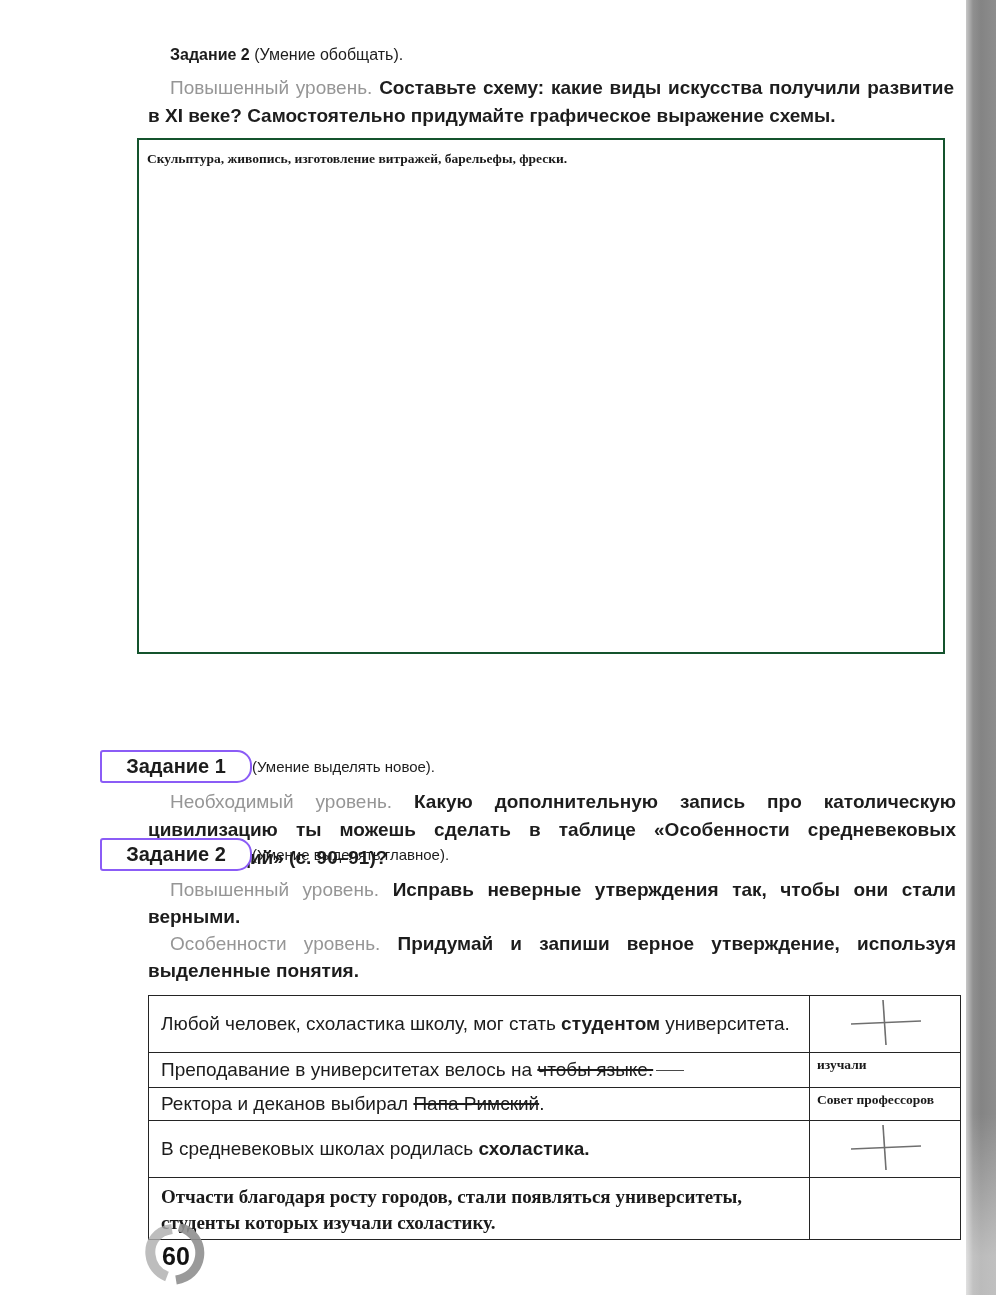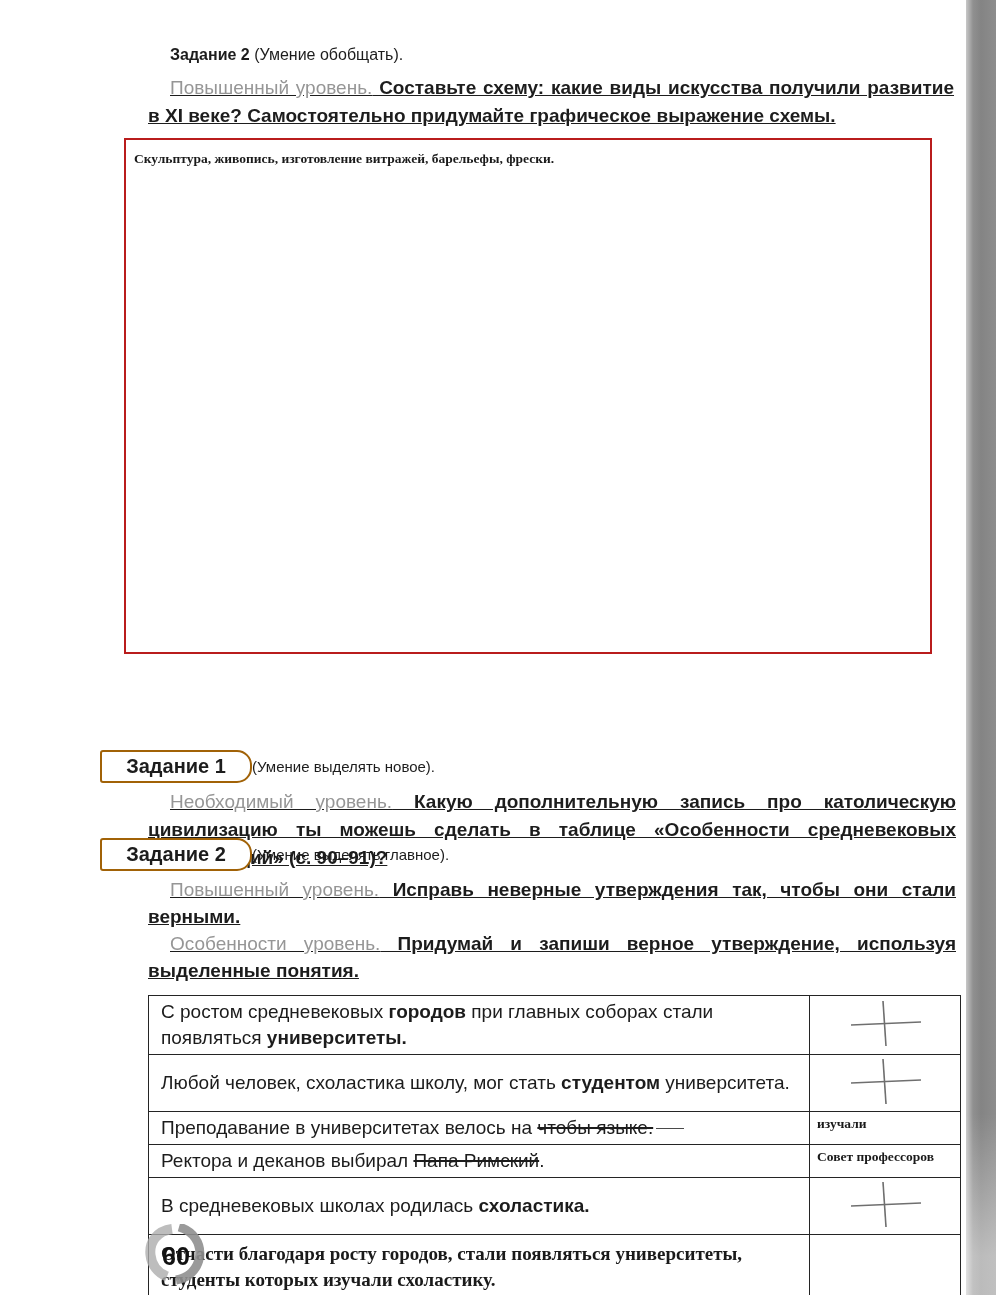--- a/index.html
+++ b/index.html
@@ -13,49 +13,49 @@
   }
   .scan-strip{
     position:absolute;left:966px;top:0;width:30px;height:1295px;
     background:
       linear-gradient(180deg, rgba(255,255,255,0) 86%, rgba(255,255,255,.45) 97%),
       linear-gradient(90deg,#c8c8c8 0px,#909090 7px,#848484 15px,#8d8d8d 30px);
   }
   .abs{position:absolute;}
   .body-text{font-size:19px;line-height:28px;color:#1d1d1d;}
   .justify{text-align:justify;}
-  .indent{text-indent:22px;text-decoration:underline;}
+  .indent{text-indent:22px;}
   .gray-label{color:#969696;}
   .b{font-weight:bold;}
   .task-title-line{font-size:16px;line-height:26px;text-indent:22px;}
 
   
   .answer-box{
-    left:124px;top:138px;width:808px;height:516px;
-    border:2px solid #b91c1c;
+    left:137px;top:138px;width:808px;height:516px;
+    border:2px solid #14532d;
     box-sizing:border-box;
   }
   .hand-serif{
     font-family:"Liberation Serif", serif;
     font-weight:bold;font-size:13.5px;line-height:17px;color:#1a1a1a;
   }
   .answer-box .hand-serif{display:block;padding:10px 8px;}
 
   
   .section-heading{
     left:148px;top:703px;font-size:20px;letter-spacing:.5px;word-spacing:9px;
   }
 
   
   .task-block{left:148px;width:808px;}
   .task-header{position:relative;height:38px;}
   .task-badge{
     position:absolute;left:-48px;top:0;
     width:152px;height:33px;
-    border:2px solid #a16207;
+    border:2px solid #8b5cf6;
     border-radius:3px 15px 15px 3px;
     box-sizing:border-box;
     font-size:20px;font-weight:bold;
     text-align:center;line-height:29px;
     background:#fff;
   }
   .task-subtitle{
     display:inline-block;margin-left:104px;line-height:34px;font-size:15px;
   }
   .levels p{margin:0;}
@@ -133,27 +133,20 @@
       </p>
       <p class="justify indent">
         <span class="gray-label">Особенности уровень.</span><span class="b"> Придумай и запиши верное утверждение, используя выделенные понятия.</span>
       </p>
     </div>
   </div>
 
   <table class="abs stmt-table">
     <tbody>
         <tr>
-          <td class="stmt"><span>С ростом средневековых </span><span class="b">городов</span><span> при главных соборах стали появляться </span><span class="b">университеты.</span></td>
-          <td class="mark-cell"><svg width="92" height="52" viewBox="0 0 92 52">
-              <line x1="12" y1="28" x2="82" y2="25" stroke="#6f6f6f" stroke-width="1.6"></line>
-              <line x1="44" y1="4" x2="47" y2="49" stroke="#6f6f6f" stroke-width="1.6"></line>
-            </svg></td>
-        </tr>
-        <tr>
           <td class="stmt"><span>Любой человек, схоластика школу, мог стать </span><span class="b">студентом</span><span> университета.</span></td>
           <td class="mark-cell"><svg width="92" height="52" viewBox="0 0 92 52">
               <line x1="12" y1="28" x2="82" y2="25" stroke="#6f6f6f" stroke-width="1.6"></line>
               <line x1="44" y1="4" x2="47" y2="49" stroke="#6f6f6f" stroke-width="1.6"></line>
             </svg></td>
         </tr>
         <tr>
           <td class="stmt"><span>Преподавание в университетах велось на </span><span class="strike">чтобы языке.</span><span class="strike-ext"></span></td>
           <td class="mark-cell top"><span class="note">изучали</span></td>
         </tr>

